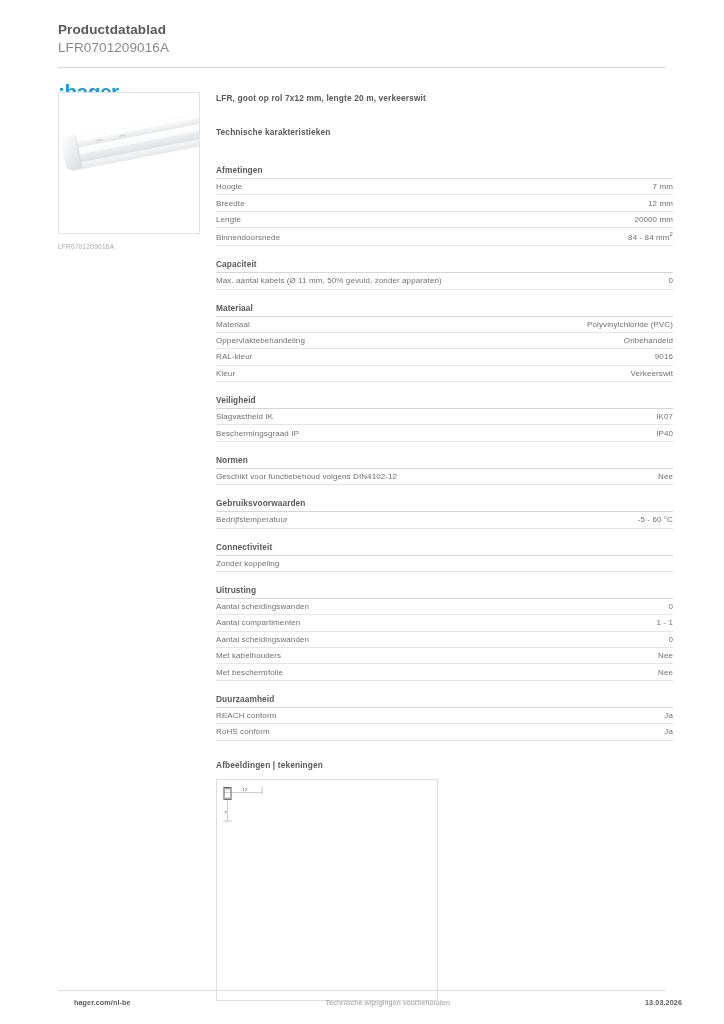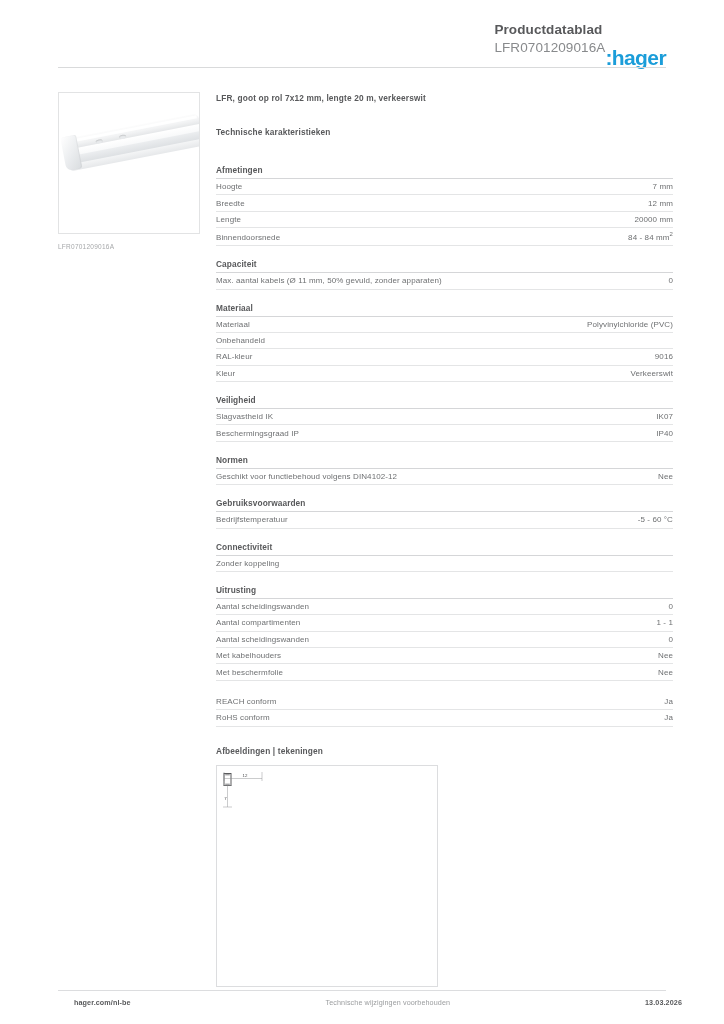--- a/index.html
+++ b/index.html
@@ -25,22 +25,23 @@
   }
 
   
   .header {
     position: absolute;
     left: 58px;
     top: 22px;
     width: 608px;
     height: 44px;
     display: flex;
-    justify-content: flex-end;
+    justify-content: flex-start;
     align-items: flex-start;
+    flex-direction: column;
   }
 
   .header-titles { display: flex; flex-direction: column; }
 
   .doc-title {
     font-size: 13.5px;
     font-weight: bold;
     color: #58595b;
     letter-spacing: 0.1px;
     line-height: 16px;
@@ -313,20 +314,21 @@
             <div class="value">0</div>
           </div>
         </div>
         <div class="section">
           <div class="section-title">Materiaal</div>
           <div class="row">
             <div class="label">Materiaal</div>
             <div class="value">Polyvinylchloride (PVC)</div>
           </div>
           <div class="row">
+            <div class="label">Oppervlaktebehandeling</div>
             <div class="value">Onbehandeld</div>
           </div>
           <div class="row">
             <div class="label">RAL-kleur</div>
             <div class="value">9016</div>
           </div>
           <div class="row">
             <div class="label">Kleur</div>
             <div class="value">Verkeerswit</div>
           </div>
@@ -379,20 +381,21 @@
           <div class="row">
             <div class="label">Met kabelhouders</div>
             <div class="value">Nee</div>
           </div>
           <div class="row">
             <div class="label">Met beschermfolie</div>
             <div class="value">Nee</div>
           </div>
         </div>
         <div class="section">
+          <div class="section-title">Duurzaamheid</div>
           <div class="row">
             <div class="label">REACH conform</div>
             <div class="value">Ja</div>
           </div>
           <div class="row">
             <div class="label">RoHS conform</div>
             <div class="value">Ja</div>
           </div>
         </div>
       </div>

